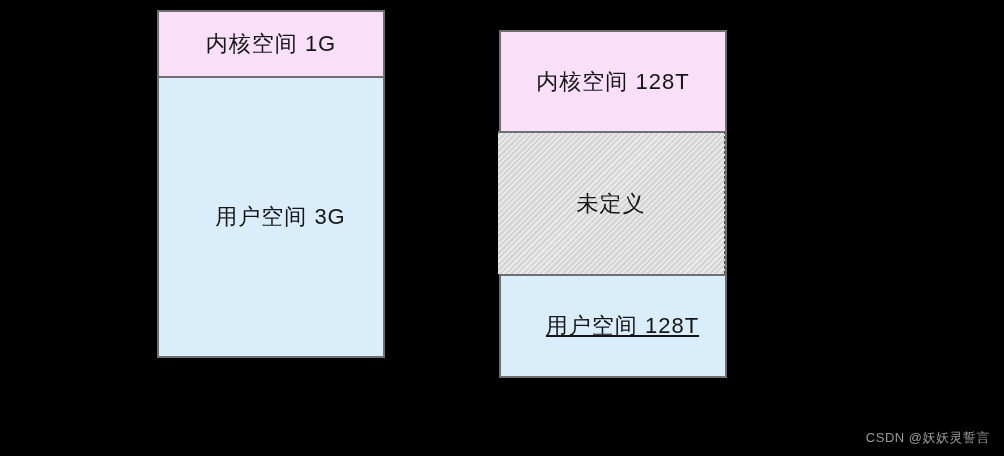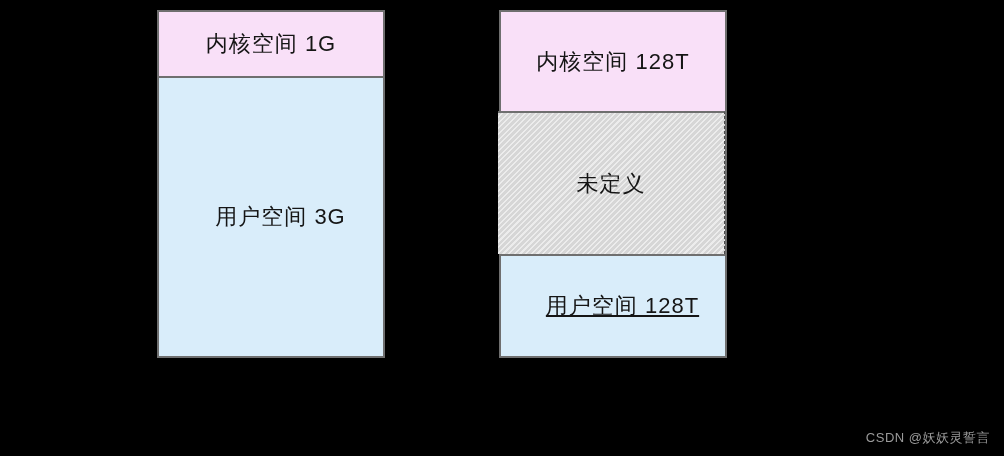--- a/index.html
+++ b/index.html
@@ -20,21 +20,21 @@
     top: 10px;
     width: 228px;
     height: 348px;
     border: 2px solid #6f6f6f;
     box-sizing: border-box;
     display: flex;
     flex-direction: column;
     background: #000000;
   }
   .mem-column.left  { left: 157px; }
-  .mem-column.right { left: 499px; }
+  .mem-column.right { left: 499px; margin-top: 20px; }
   .mem-section {
     display: flex;
     align-items: center;
     justify-content: center;
     font-size: 22px;
     letter-spacing: 1px;
     color: #151515;
     box-sizing: border-box;
     flex: 0 0 auto;
   }

